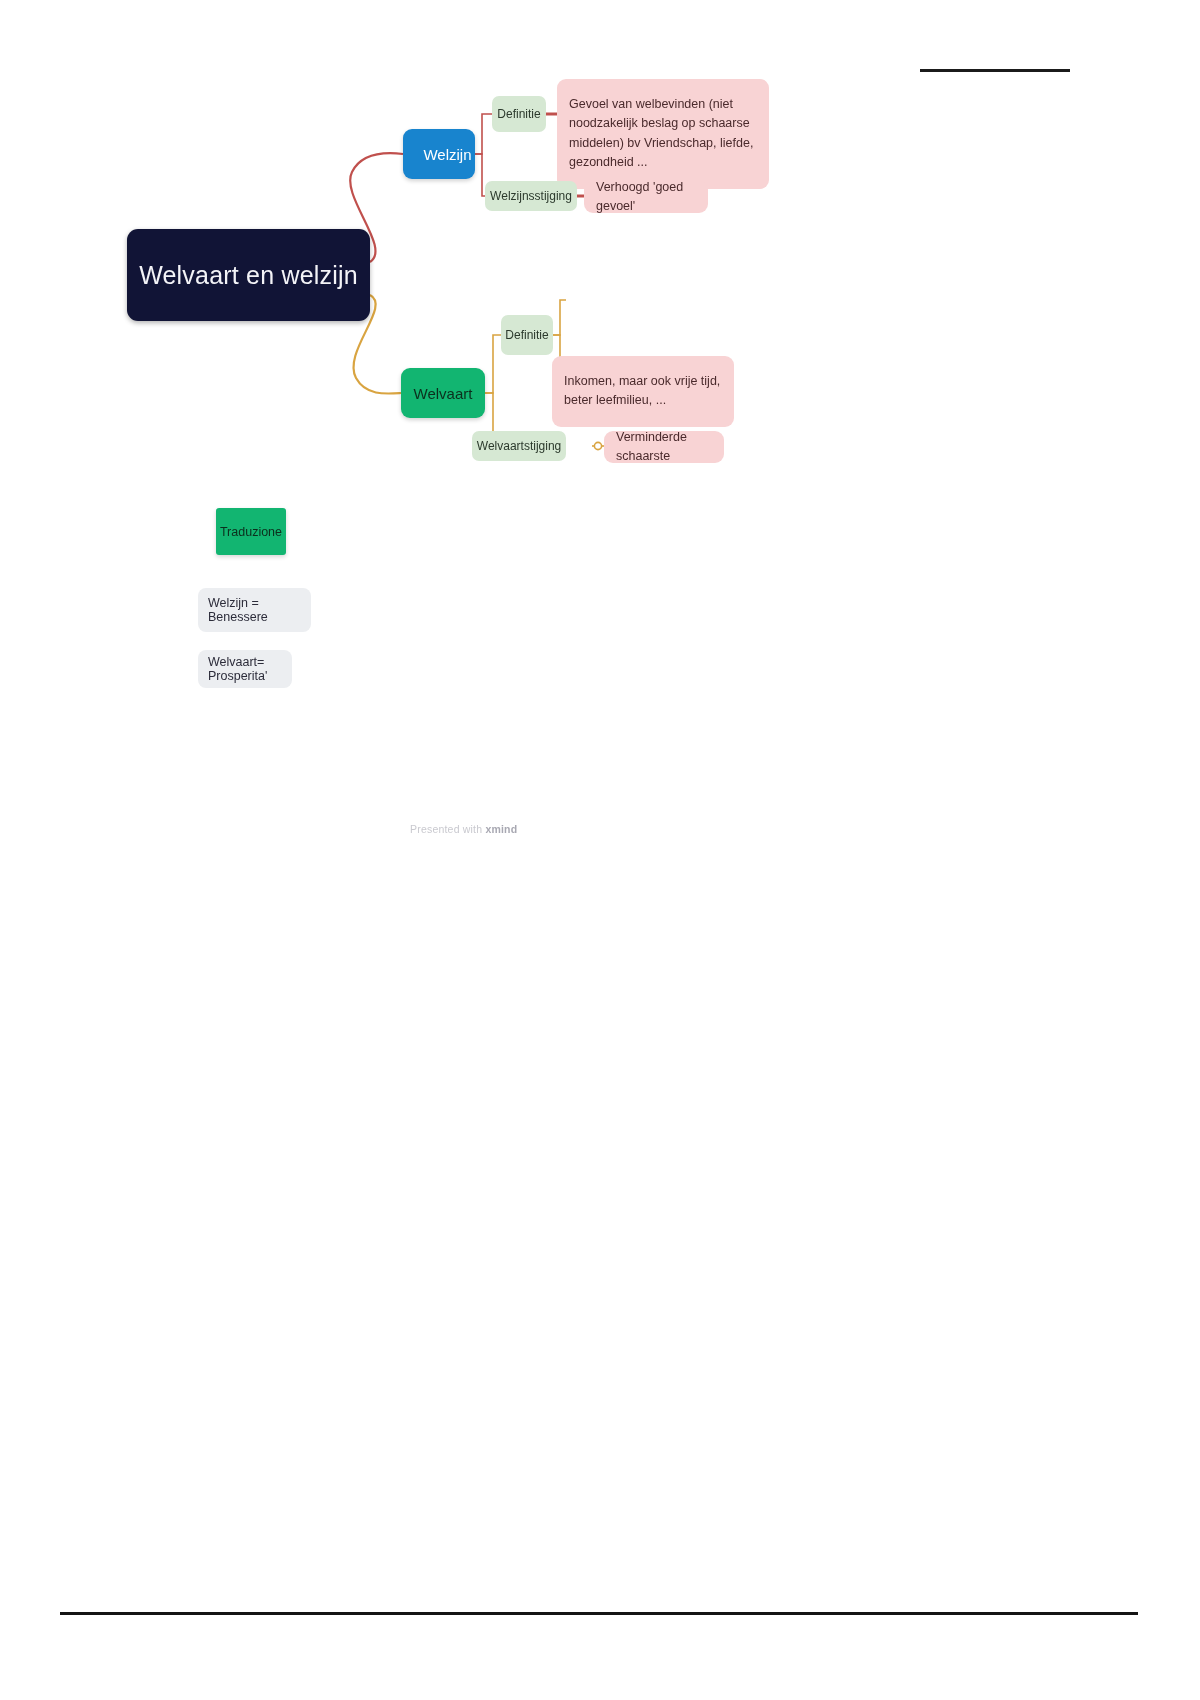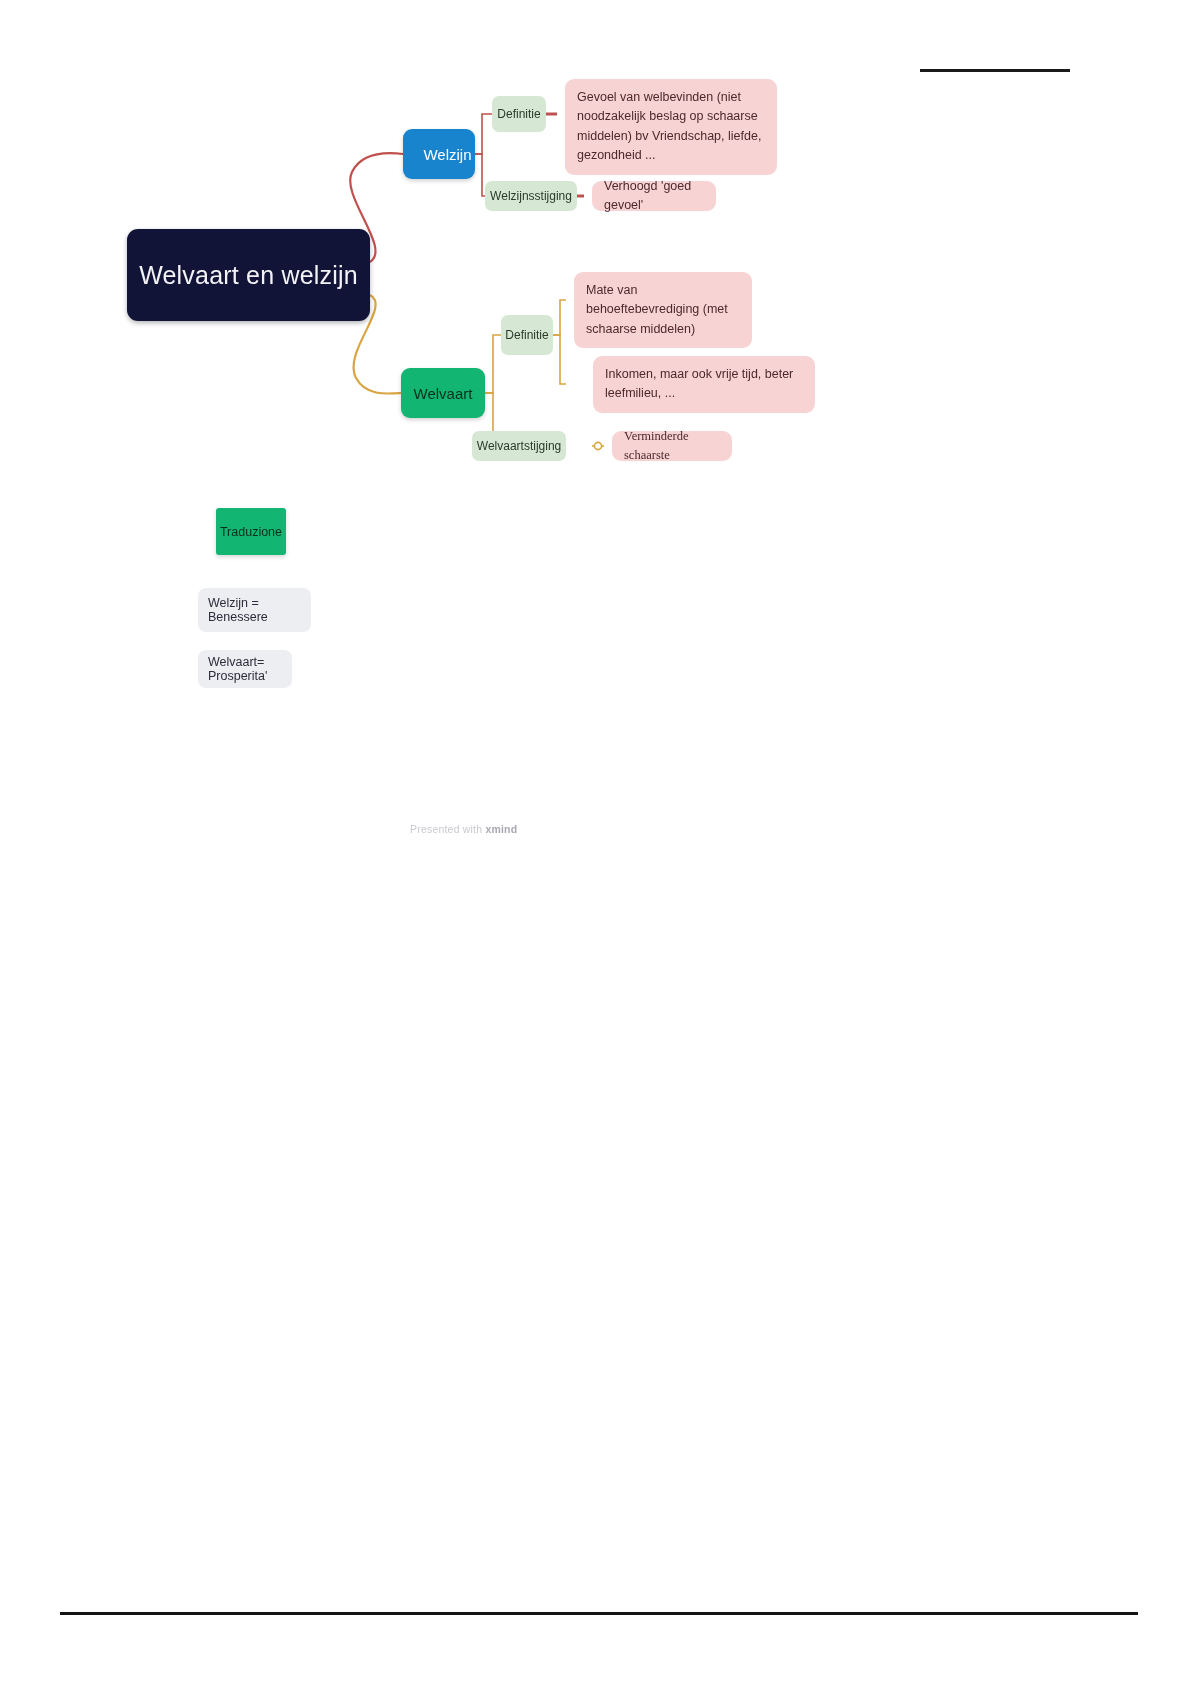--- a/index.html
+++ b/index.html
@@ -131,54 +131,52 @@
   .sub-definitie-2 { left: 501px; top: 315px; width: 52px; height: 40px; }
   .sub-welvaartstijging { left: 472px; top: 431px; width: 94px; height: 30px; }
 
   
   .node-leaf {
     background: #f8d3d4;
     border-radius: 9px;
     color: #4a2a2c;
     font-size: 12.5px;
     line-height: 1.55;
-    padding: 9px 12px;
+    padding: 16px 12px;
     align-items: center;
-    margin-left: 8px;
   }
   .leaf-welzijn-def {
     left: 557px;
     top: 79px;
     width: 212px;
     min-height: 80px;
   }
   .leaf-welzijn-stijging {
     left: 584px;
     top: 181px;
     width: 124px;
     height: 30px;
   }
   .leaf-welvaart-def1 {
     left: 566px;
     top: 272px;
     width: 178px;
     min-height: 56px;
   }
   .leaf-welvaart-def2 {
-    left: 585px;
+    left: 552px;
     top: 356px;
-    width: 222px;
+    width: 182px;
     min-height: 56px;
   }
   .leaf-welvaart-stijging {
     left: 604px;
     top: 431px;
     width: 120px;
     height: 30px;
-    font-family: Liberation Serif, serif;
   }
 
   
   .node-traduzione {
     left: 216px;
     top: 508px;
     width: 70px;
     height: 47px;
     background: #12b571;
     border-radius: 3px;
@@ -255,21 +253,20 @@
     <div class="node node-leaf leaf-welzijn-def">Gevoel van welbevinden (niet noodzakelijk beslag op schaarse middelen) bv Vriendschap, liefde, gezondheid ...</div>
 
     <div class="node node-sub sub-welzijnsstijging">Welzijnsstijging</div>
 
     <div class="node node-leaf leaf-welzijn-stijging">Verhoogd 'goed gevoel'</div>
 
     <div class="node node-welvaart">Welvaart</div>
 
     <div class="node node-sub sub-definitie-2">Definitie</div>
 
-    <div class="node node-leaf leaf-welvaart-def1">Mate van behoeftebevrediging (met schaarse middelen)</div>
 
     <div class="node node-leaf leaf-welvaart-def2">Inkomen, maar ook vrije tijd, beter leefmilieu, ...</div>
 
     <div class="node node-sub sub-welvaartstijging">Welvaartstijging</div>
 
     <div class="node node-leaf leaf-welvaart-stijging">Verminderde schaarste</div>
 
     <div class="node node-traduzione">Traduzione</div>
 
     <div class="node node-trad-item trad-1">Welzijn = Benessere</div>

